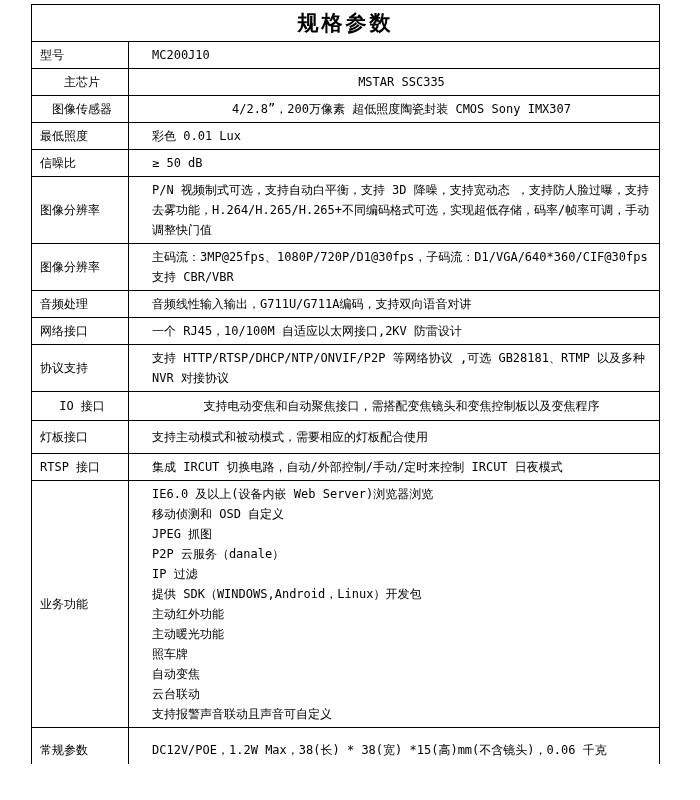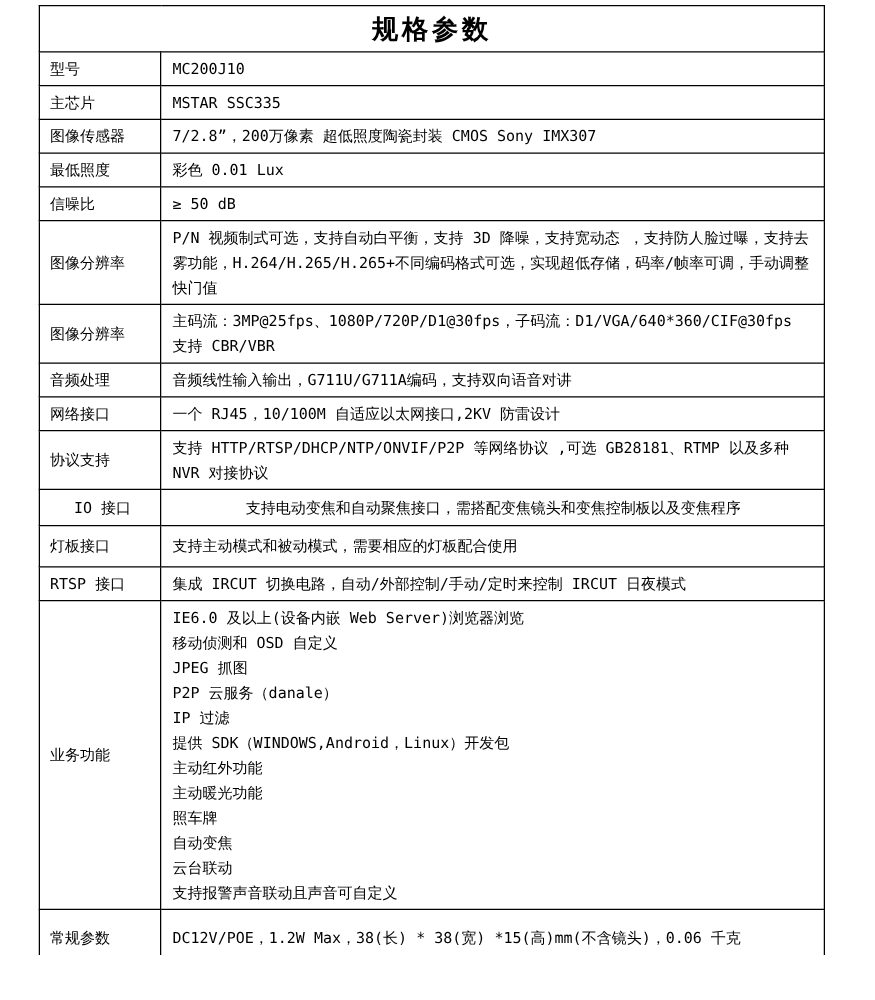--- a/index.html
+++ b/index.html
@@ -38,27 +38,27 @@
     font-weight: bold;
     height: 37px;
     letter-spacing: 3px;
     line-height: 24px;
   }
   td.label-cell {
     width: 97px;
     padding: 2px 4px 2px 8px;
   }
   td.value-cell {
-    padding: 3px 8px 3px 9px;
+    padding: 3px 8px 3px 23px;
     white-space: pre-line;
     margin-left: 44px;
   }
   
   tr.rh25  { height: 25px; }
-  tr.rh23  { height: 23px; }
+  tr.rh23  { height: 23px; text-align: center; }
   tr.rh24  { height: 24px; }
   tr.rh22  { height: 22px; }
   tr.rh62  { height: 62px; }
   tr.rh46  { height: 46px; }
   tr.rh29  { height: 29px; text-align: center; }
   tr.rh33  { height: 33px; }
   tr.rh241 { height: 241px; }
   tr.rh45  { height: 45px; }
 </style>
 </head>
@@ -77,21 +77,21 @@
       <tr class="rh25">
         <td class="label-cell">型号</td>
         <td class="value-cell">MC200J10</td>
       </tr>
       <tr class="rh23">
         <td class="label-cell">主芯片</td>
         <td class="value-cell">MSTAR SSC335</td>
       </tr>
       <tr class="rh23">
         <td class="label-cell">图像传感器</td>
-        <td class="value-cell">7/2.8”，200万像素 超低照度陶瓷封装 CMOS Sony IMX307</td>
+        <td class="value-cell">4/2.8”，200万像素 超低照度陶瓷封装 CMOS Sony IMX307</td>
       </tr>
       <tr class="rh24">
         <td class="label-cell">最低照度</td>
         <td class="value-cell">彩色 0.01 Lux</td>
       </tr>
       <tr class="rh24">
         <td class="label-cell">信噪比</td>
         <td class="value-cell">≥ 50 dB</td>
       </tr>
       <tr class="rh62">

